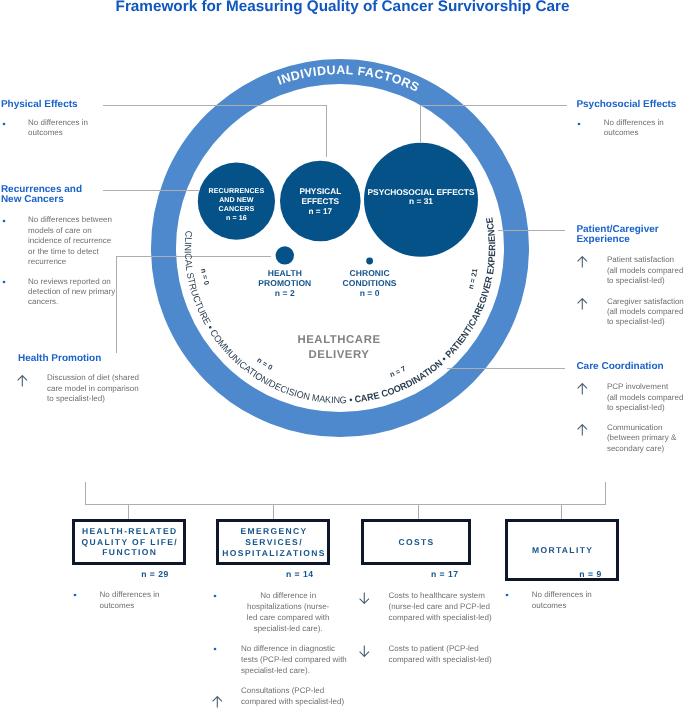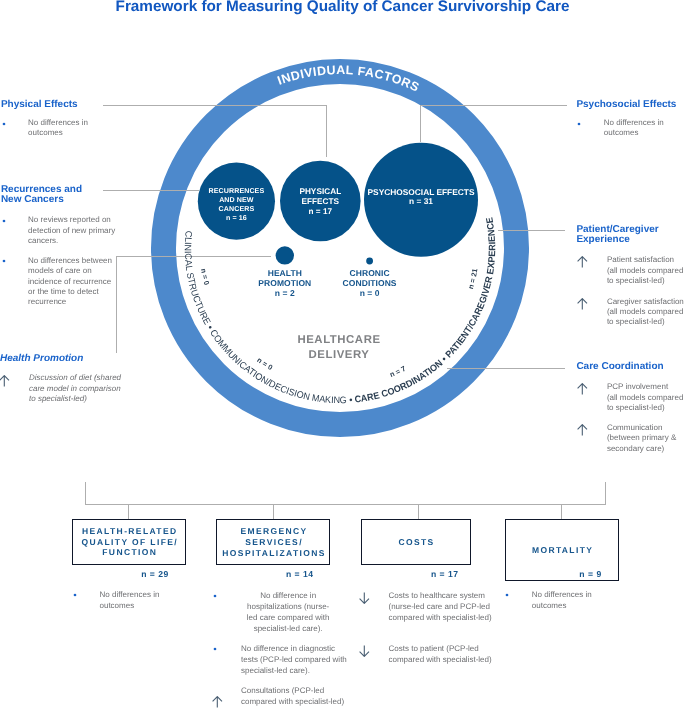--- a/index.html
+++ b/index.html
@@ -10,21 +10,21 @@
   svg#diagram{position:absolute;left:0;top:0;}
   #title{position:absolute;left:0;top:-1px;width:685px;text-align:center;
          font-size:15.3px;font-weight:bold;color:#1157c0;line-height:16px;}
   .sec{position:absolute;}
   .sec-h{font-size:10px;font-weight:bold;color:#1a63ca;line-height:10.6px;margin:0 0 7.6px 0;}
   .it{position:relative;font-size:8.0px;color:#6d6e71;line-height:10.4px;margin-bottom:6px;}
   .it .mk{position:absolute;left:0;top:0;}
   .it .tx{display:block;padding-left:16px;}
   .it .ln{display:block;white-space:nowrap;}
   .dotmk{display:block;}
-  .box{position:absolute;border:1px solid #0f172a;box-sizing:border-box;
+  .box{position:absolute;border:3px solid #0f172a;box-sizing:border-box;
        display:flex;align-items:center;justify-content:center;}
   .box span{display:block;text-align:center;font-size:8.5px;font-weight:bold;color:#16558c;
             line-height:10.85px;letter-spacing:1.38px;text-indent:1.38px;}
   .bn{position:absolute;text-align:right;font-size:8.6px;font-weight:bold;color:#16558c;letter-spacing:0.5px;text-indent:0.5px;line-height:10px;}
 </style>
 </head>
 <body>
 
 <div class="page">
 <svg id="diagram" width="685" height="710" viewBox="0 0 685 710" xmlns="http://www.w3.org/2000/svg">
@@ -92,41 +92,41 @@
     </div>
   <div class="sec" style="left:0.9px;top:184.7px;width:97.0px;">
       <div class="sec-h" style="margin-bottom:9.6px;">Recurrences and New Cancers</div>
       <div class="it" style="margin-bottom:9.0px;padding-left:11.2px;">
         <span class="mk" style="top:3.6px;left:1.3px;">
           <svg class="dotmk" width="4" height="4" viewBox="0 0 4 4">
             <circle cx="2" cy="2" r="1.35" fill="#1a63ca"></circle>
           </svg>
         </span>
         <span class="tx">
-          <span class="ln">No reviews reported on</span>
-          <span class="ln">detection of new primary</span>
-          <span class="ln">cancers.</span>
-        </span>
-      </div>
-      <div class="it" style="margin-bottom:9.0px;padding-left:11.2px;">
-        <span class="mk" style="top:3.6px;left:1.3px;">
-          <svg class="dotmk" width="4" height="4" viewBox="0 0 4 4">
-            <circle cx="2" cy="2" r="1.35" fill="#1a63ca"></circle>
-          </svg>
-        </span>
-        <span class="tx">
           <span class="ln">No differences between</span>
           <span class="ln">models of care on</span>
           <span class="ln">incidence of recurrence</span>
           <span class="ln">or the time to detect</span>
           <span class="ln">recurrence</span>
         </span>
       </div>
-    </div>
-  <div class="sec" style="left:0;top:353.9px;width:110.0px;font-style:italic;">
+      <div class="it" style="margin-bottom:9.0px;padding-left:11.2px;">
+        <span class="mk" style="top:3.6px;left:1.3px;">
+          <svg class="dotmk" width="4" height="4" viewBox="0 0 4 4">
+            <circle cx="2" cy="2" r="1.35" fill="#1a63ca"></circle>
+          </svg>
+        </span>
+        <span class="tx">
+          <span class="ln">No reviews reported on</span>
+          <span class="ln">detection of new primary</span>
+          <span class="ln">cancers.</span>
+        </span>
+      </div>
+    </div>
+  <div class="sec" style="left:18px;top:353.9px;width:110.0px;">
       <div class="sec-h" style="margin-bottom:9.0px;">Health Promotion</div>
       <div class="it" style="margin-bottom:6.0px;padding-left:13.0px;">
         <span class="mk" style="top:1.1px;left:-0.6px;"><svg class="arw" width="11" height="12" viewBox="0 0 11 12">
             <path d="M5.3 11.4 V1.1 M0.6 5.3 L5.3 0.6 L10.0 5.3" fill="none" stroke="#4a5f73" stroke-width="1.1" stroke-linecap="butt" stroke-linejoin="miter"></path>
           </svg></span>
         <span class="tx">
           <span class="ln">Discussion of diet (shared</span>
           <span class="ln">care model in comparison</span>
           <span class="ln">to specialist-led)</span>
         </span>

